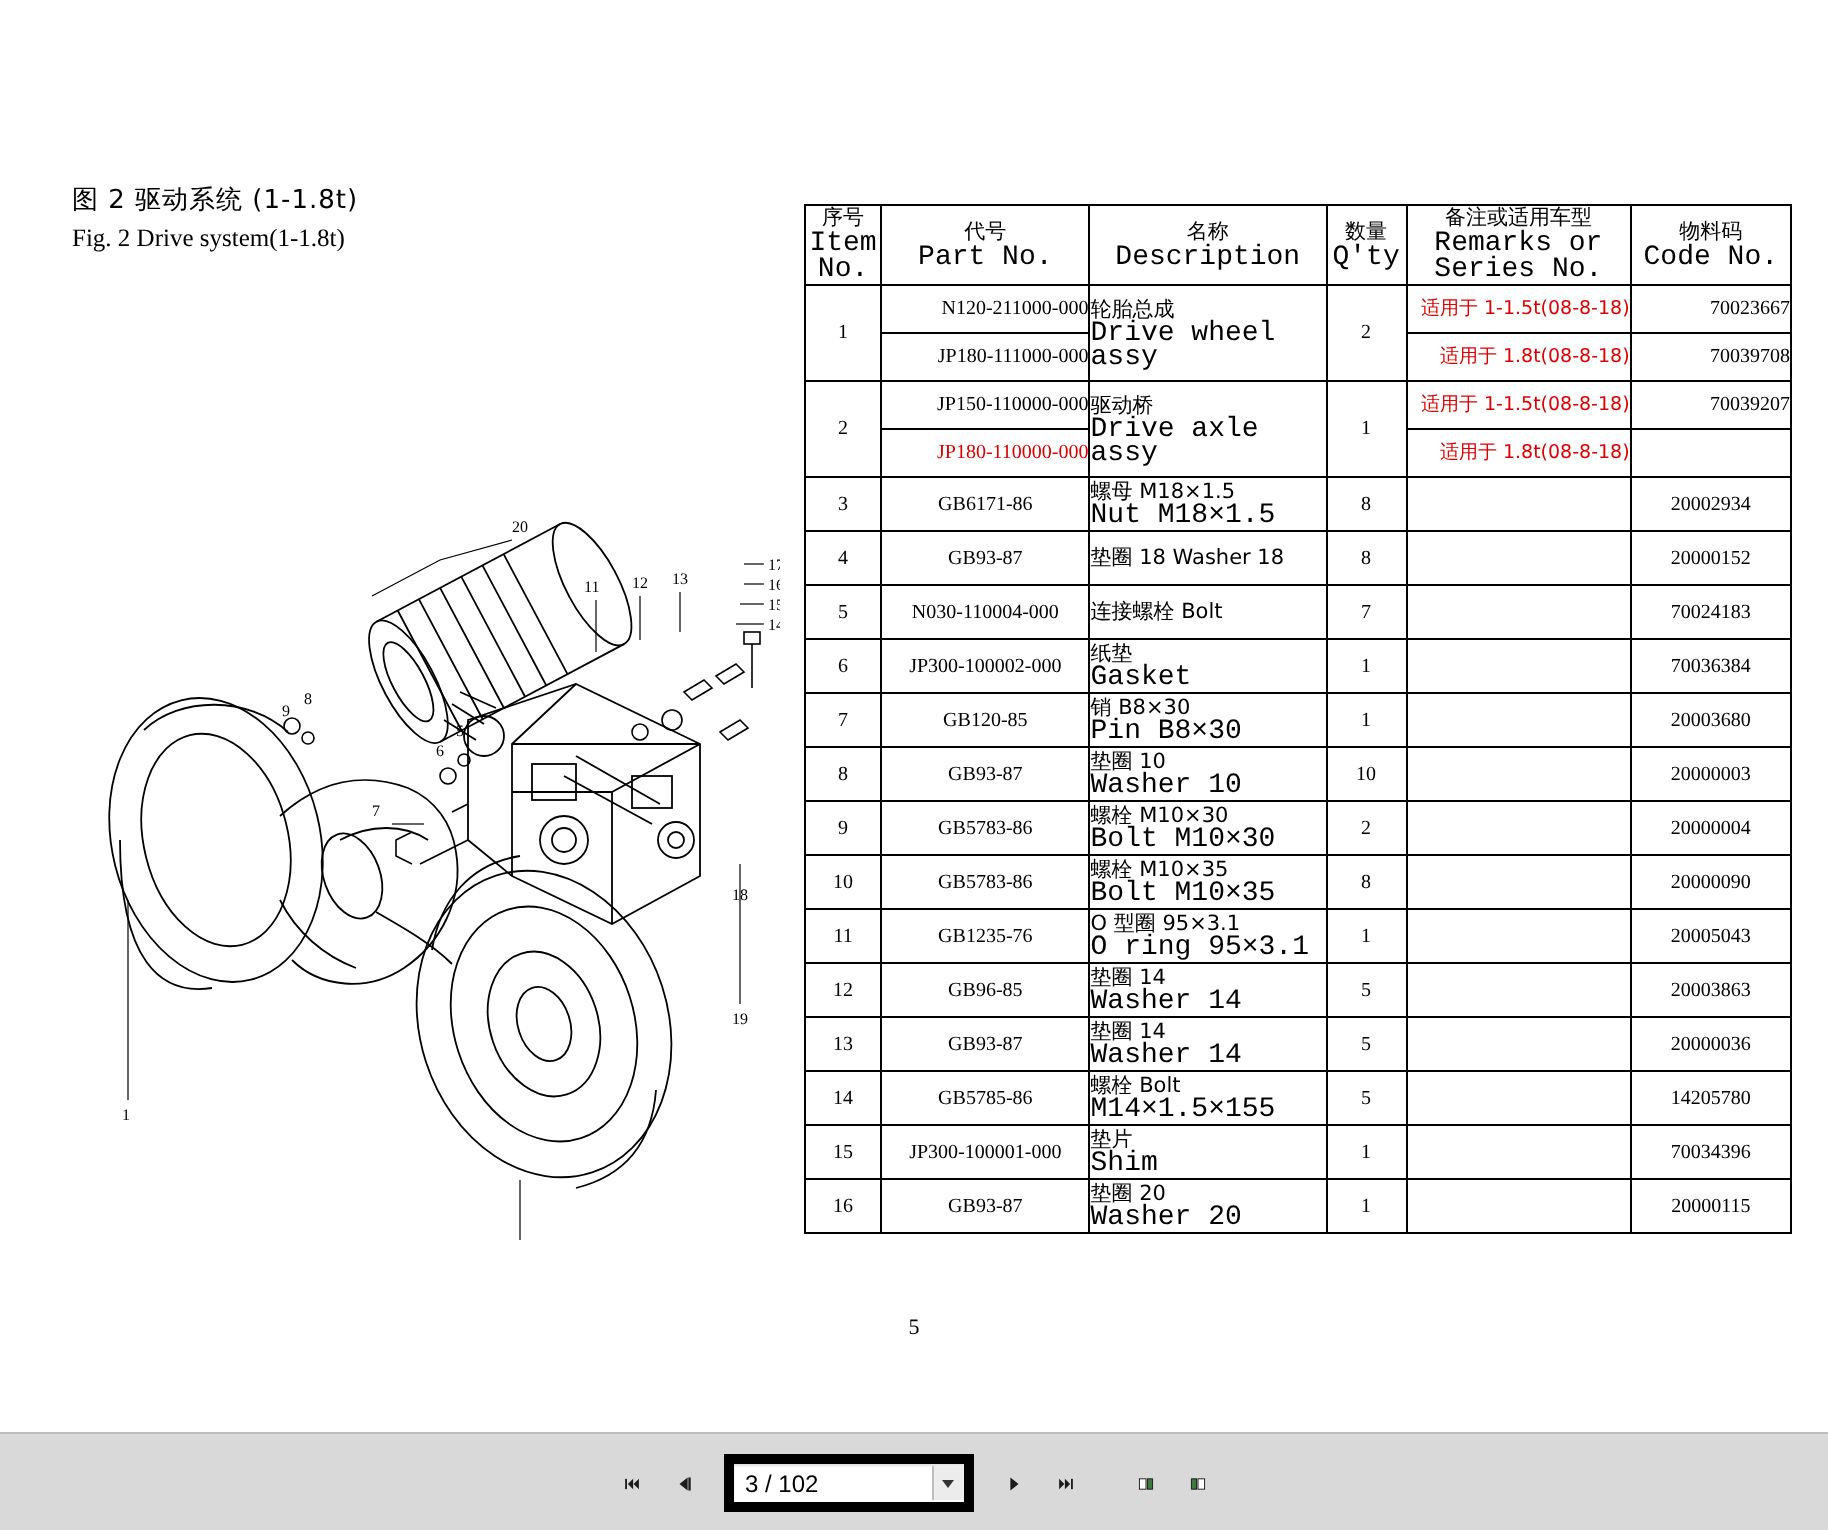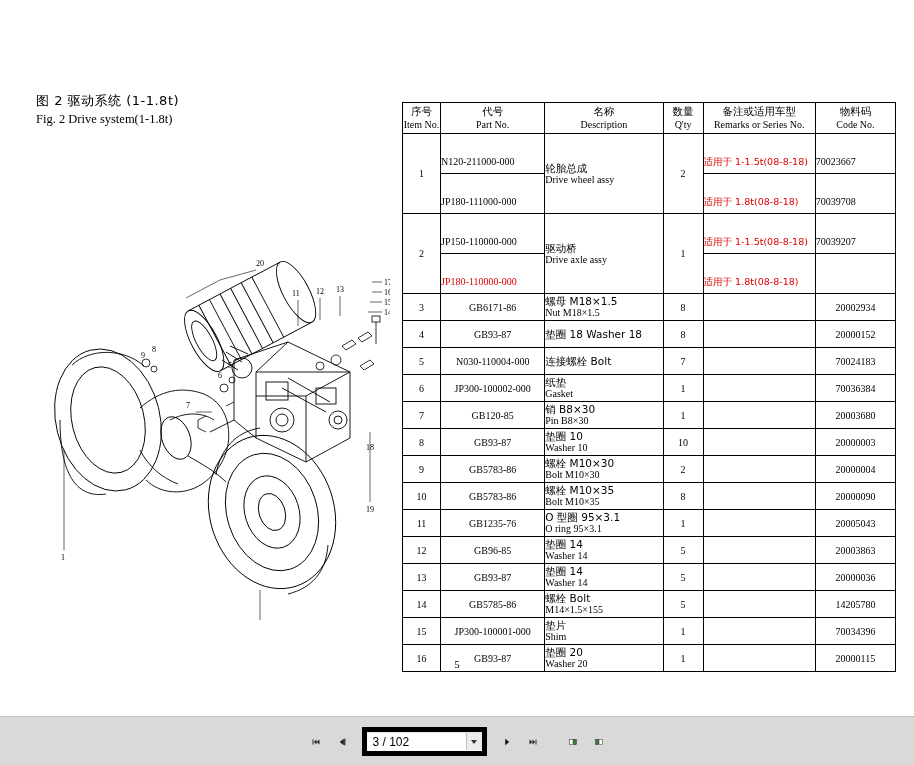--- a/index.html
+++ b/index.html
@@ -70,22 +70,22 @@
     text-align: center;
     line-height: 13px;
     font-weight: normal;
   }
   th .cn, td .cn {
     font-family: "DejaVu Sans", sans-serif;
     font-size: 10.5px;
     display: block;
   }
   th .en, td .en {
-    font-family: Liberation Serif, serif;
-    font-size: 10px;
+    font-family: Liberation Mono, monospace;
+    font-size: 14px;
     display: block;
   }
   .col-item   { width: 38px; }
   .col-part   { width: 104px; }
   .col-desc   { width: 118px; }
   .col-qty    { width: 40px; }
   .col-rem    { width: 112px; }
   .col-code   { width: 80px; }
 
   td.c-item { text-align: center; font-size: 11px; font-family: "Liberation Serif", serif; }
@@ -93,22 +93,21 @@
   td.c-desc { text-align: left; padding: 1px 4px; line-height: 12px; }
   td.c-qty  { text-align: center; font-size: 11px; }
   td.c-rem  { text-align: center; font-size: 10px; padding: 1px 2px; }
   td.c-code { text-align: center; font-size: 10.5px; font-family: "Liberation Serif", serif; }
   .red { color: #e00000; }
   .cell-stack { display: flex; flex-direction: column; }
   .cell-stack > div {
     height: 23px;
     line-height: 23px;
     border-bottom: 1px solid #000;
-    text-align: left;
-    margin-top: 16px;
+    text-align: right;
   }
   .cell-stack > div:last-child { border-bottom: none; }
 
   .page-number {
     position: absolute;
     left: 0;
     top: 658px;
     width: 914px;
     text-align: center;
     font-size: 11px;

